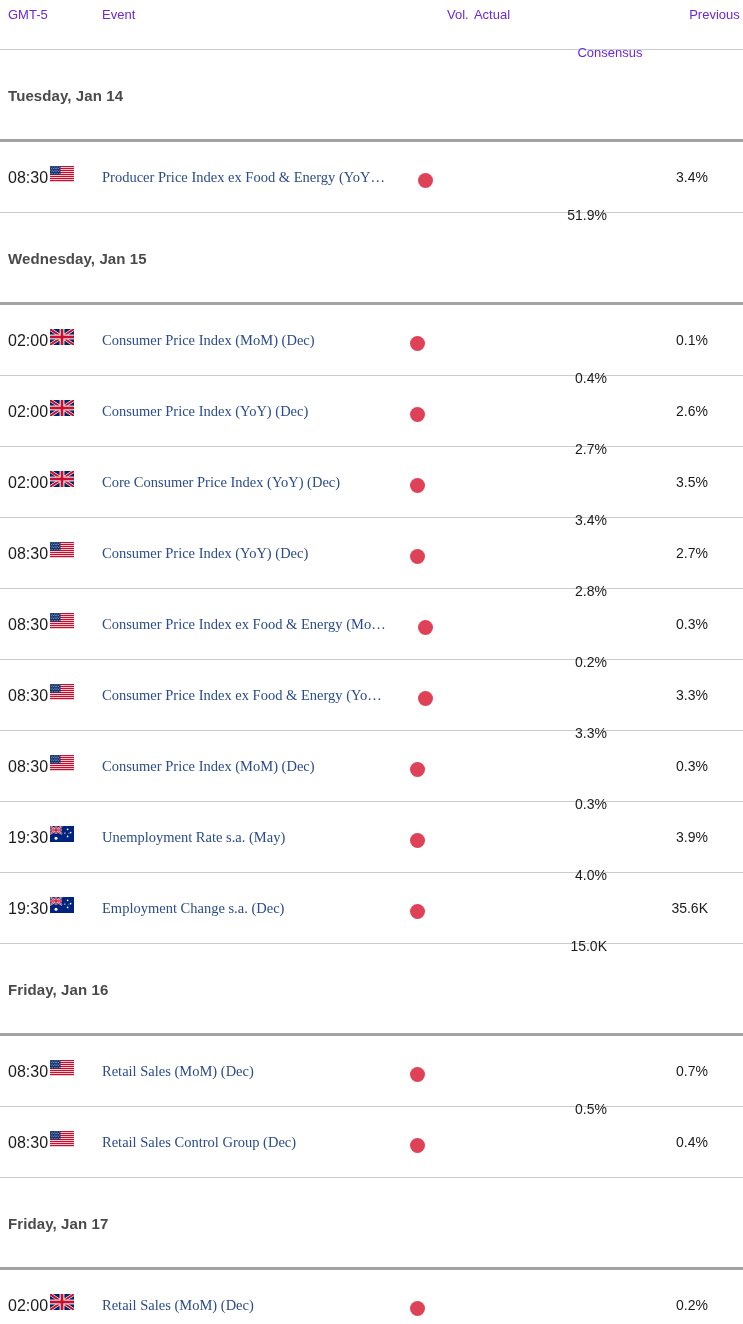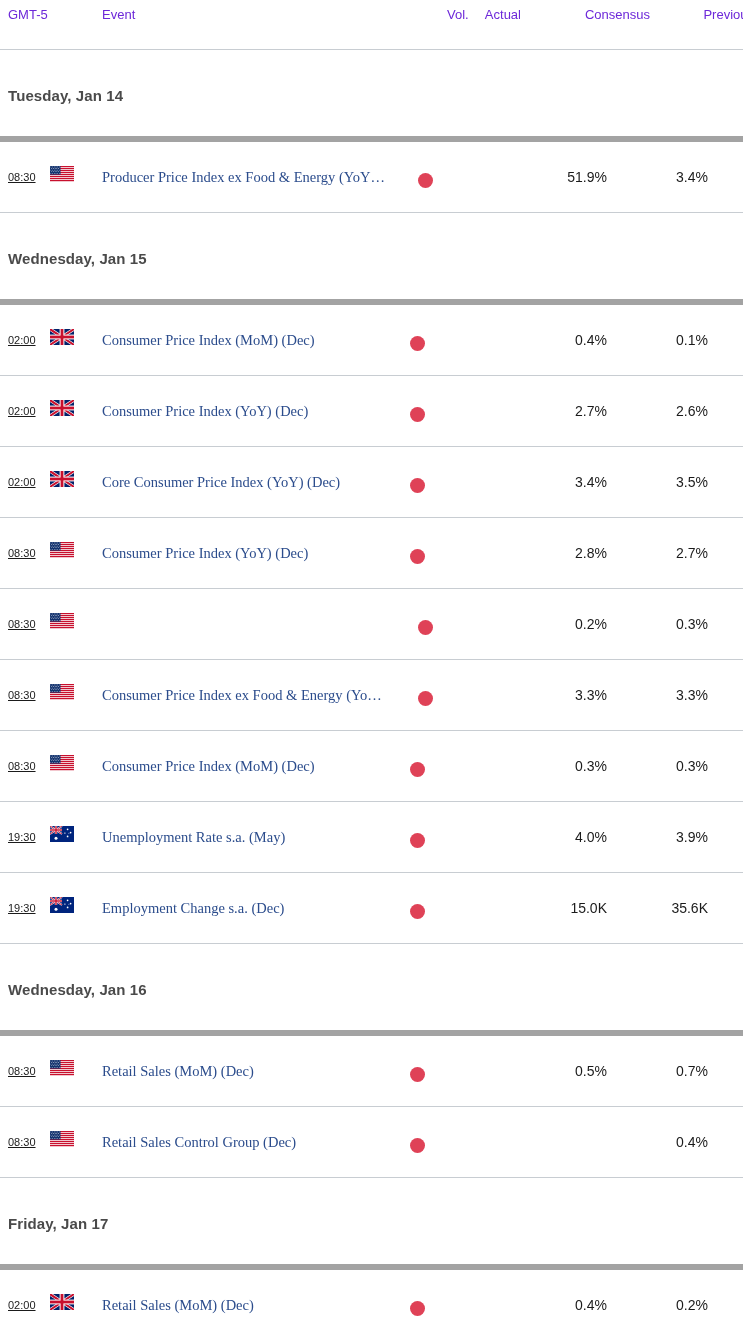--- a/index.html
+++ b/index.html
@@ -11,49 +11,49 @@
     -webkit-font-smoothing: antialiased;
   }
   #calendar { width: 743px; position: relative; overflow: hidden; }
 
   
   .col-time   { position:absolute; left:8px;  width:46px;  text-align:left; }
   .col-flag   { position:absolute; left:50px; width:30px;  text-align:left; }
   .col-event  { position:absolute; left:102px; width:316px; }
   .col-vol    { position:absolute; left:410px; width:30px; }
   .col-actual { position:absolute; left:455px; width:58px; text-align:right; }
-  .col-cons   { position:absolute; left:527px; width:80px; text-align:right; }
+  .col-cons   { position:absolute; left:527px; width:80px; text-align:right;margin-top:38px; }
   .col-prev   { position:absolute; left:629px; width:79px; text-align:right; }
 
   
   .thead { position:relative; height:50px; border-bottom:1px solid #c8cdd2; }
   .thead .cell {
     top:6px; font-size:13px; font-weight:400; color:#6d28d9; line-height:18px;
   }
-  .thead .col-cons, .thead .col-prev, .thead .col-actual { text-align:right; }
+  .thead .col-cons, .thead .col-prev, .thead .col-actual { text-align:center; }
   .thead .col-actual { left:463px; }
   .thead .col-cons   { left:570px; }
   .thead .col-prev   { left:675px; }
   .thead .col-vol    { left:415px; width:40px;margin-left:32px; }
 
   
   .date-row {
-    position:relative; height:92px; border-bottom:6px solid #a3a3a3;
+    position:relative; height:92px; border-bottom:3px solid #a3a3a3;
   }
   .date-row .date-label {
     position:absolute; left:8px; top:37px;
     font-size:15px; font-weight:700; color:#4a4a4a; letter-spacing:.1px;
   }
 
   
   .event-row {
     position:relative; height:71px; border-bottom:1px solid #c8cdd2;
   }
   .event-row .cell { top:26px; font-size:14px; line-height:19px; }
-  .event-row .col-time { color:#1b1b1b; font-size:11px;text-decoration:underline; }
+  .event-row .col-time { color:#1b1b1b; font-size:16px; }
   .event-row .col-flag { top:24px; }
   .event-row .col-event a {
     color:#2b4c8c; text-decoration:none; font-size:14.5px;
     display:block; white-space:nowrap; overflow:hidden; text-overflow:ellipsis;font-family:Liberation Serif, serif;
   }
   .event-row .col-actual,
   .event-row .col-cons,
   .event-row .col-prev { color:#1b1b1b; font-size:14px; }
 
   
@@ -298,20 +298,23 @@
             <circle cx="6.85" cy="5.70" r="0.42" fill="#ffffff"></circle>
             <circle cx="8.55" cy="5.70" r="0.42" fill="#ffffff"></circle>
             <circle cx="0.90" cy="7.30" r="0.42" fill="#ffffff"></circle>
             <circle cx="2.60" cy="7.30" r="0.42" fill="#ffffff"></circle>
             <circle cx="4.30" cy="7.30" r="0.42" fill="#ffffff"></circle>
             <circle cx="6.00" cy="7.30" r="0.42" fill="#ffffff"></circle>
             <circle cx="7.70" cy="7.30" r="0.42" fill="#ffffff"></circle>
             <circle cx="9.40" cy="7.30" r="0.42" fill="#ffffff"></circle>
     </svg>
         </div>
+      <div class="cell col-event">
+        <a href="#">Consumer Price Index ex Food &amp; Energy (Mo…</a>
+      </div>
       <div class="cell col-vol"><span class="vol-dot"></span></div>
       <div class="cell col-actual"></div>
       <div class="cell col-cons">0.2%</div>
       <div class="cell col-prev">0.3%</div>
     </div>
       <div class="event-row truncated">
       <div class="cell col-time">08:30</div>
       <div class="cell col-flag">
           <svg class="flag" viewBox="0 0 24 16" xmlns="http://www.w3.org/2000/svg">
       <rect width="24" height="16" fill="#ffffff"></rect>
@@ -472,21 +475,21 @@
         </div>
       <div class="cell col-event">
         <a href="#">Employment Change s.a. (Dec)</a>
       </div>
       <div class="cell col-vol"><span class="vol-dot"></span></div>
       <div class="cell col-actual"></div>
       <div class="cell col-cons">15.0K</div>
       <div class="cell col-prev">35.6K</div>
     </div>
       <div class="date-row">
-      <div class="date-label">Wednesday, Jan 16</div>
+      <div class="date-label">Friday, Jan 16</div>
     </div>
       <div class="event-row">
       <div class="cell col-time">08:30</div>
       <div class="cell col-flag">
           <svg class="flag" viewBox="0 0 24 16" xmlns="http://www.w3.org/2000/svg">
       <rect width="24" height="16" fill="#ffffff"></rect>
       <rect x="0" y="0" width="24" height="1.23" fill="#c8102e"></rect>
             <rect x="0" y="2" width="24" height="1.23" fill="#c8102e"></rect>
             <rect x="0" y="4" width="24" height="1.23" fill="#c8102e"></rect>
             <rect x="0" y="6" width="24" height="1.23" fill="#c8102e"></rect>

